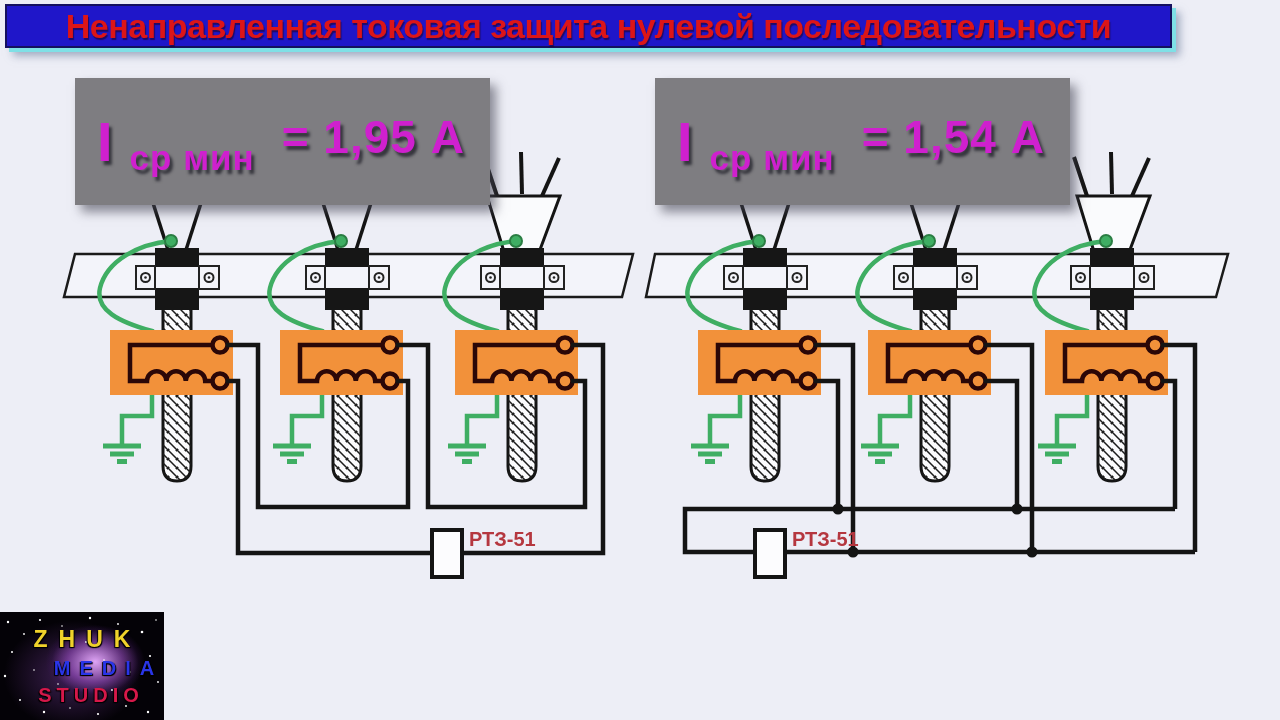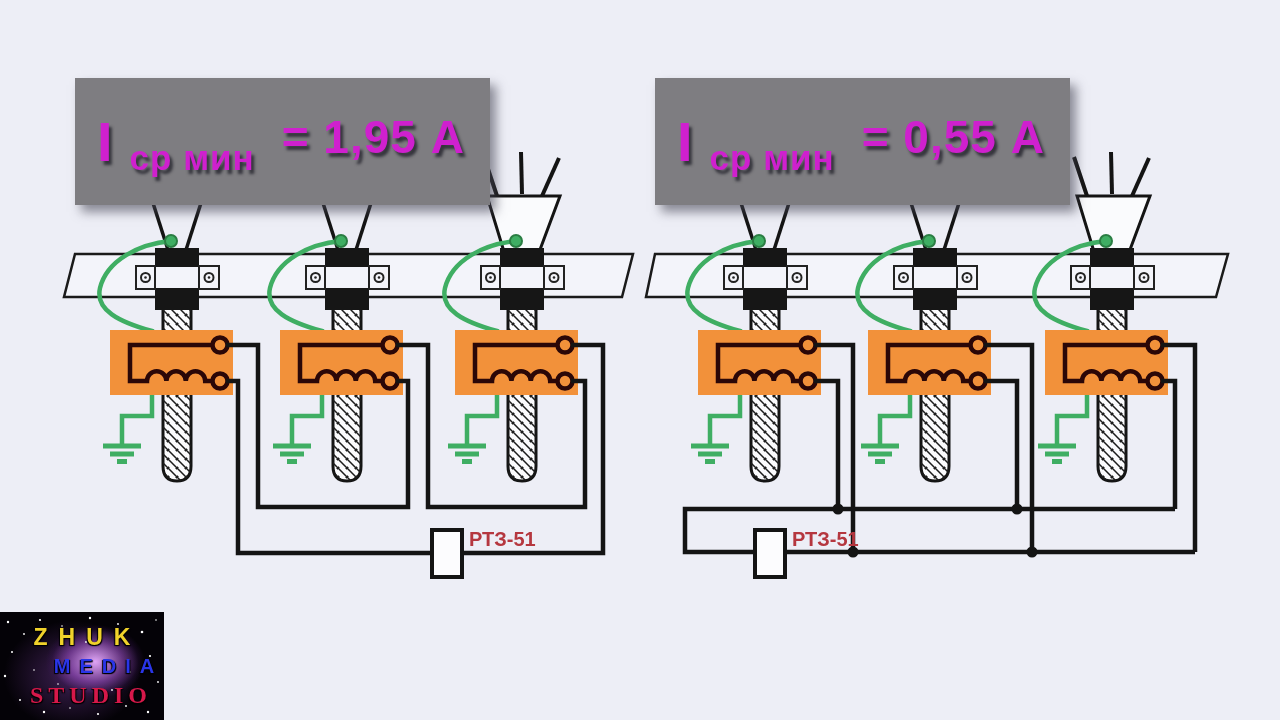--- a/index.html
+++ b/index.html
@@ -41,21 +41,21 @@
     position:absolute;left:0;bottom:0;width:164px;height:108px;z-index:3;
     background:
       radial-gradient(ellipse 62px 46px at 58% 46%, rgba(232,172,255,.95), rgba(162,82,205,.55) 45%, rgba(62,22,92,.25) 70%, transparent 80%),
       radial-gradient(ellipse 95px 75px at 44% 58%, rgba(122,62,162,.5), transparent 72%),
       #040207;
     display:flex;flex-direction:column;align-items:center;justify-content:center;gap:4px;
   }
   #logo .logo-line{font-weight:bold;text-shadow:1px 1px 1px #000,-1px 1px 1px #000;white-space:nowrap;}
   #logo .l1{font-size:23px;letter-spacing:11px;margin-left:11px;}
   #logo .l2{font-size:20px;letter-spacing:9px;margin-left:9px;padding-left:44px;}
-  #logo .l3{font-size:24px;letter-spacing:5px;margin-left:18px;font-family:Liberation Serif, serif;}
+  #logo .l3{font-size:20px;letter-spacing:5px;margin-left:18px;}
   #logo svg{position:absolute;left:0;top:0;}
   #logo .lines{position:relative;display:flex;flex-direction:column;align-items:center;gap:4px;}
 </style>
 </head>
 <body>
 
 <div id="frame">
 
   <svg id="circuit" width="1280" height="720" viewBox="0 0 1280 720">
     <defs>
@@ -147,31 +147,34 @@
         <circle cx="838" cy="509" r="5.5"></circle>
         <circle cx="1017" cy="509" r="5.5"></circle>
         <circle cx="853" cy="552" r="5.5"></circle>
         <circle cx="1032" cy="552" r="5.5"></circle>
       </g>
       <rect x="755" y="530" width="30" height="47" fill="#fcfcfe" stroke="#141414" stroke-width="4"></rect>
       <text class="relay-label" x="792" y="546">РТЗ-51</text>
     </g>
   </svg>
 
+  <div id="title-bar" class="overlay">
+    <span>Ненаправленная токовая защита нулевой последовательности</span>
+  </div>
 
   <div id="formula-1" class="formula-box overlay">
     <span class="f-sym">I</span>
     <span class="f-sub">ср мин</span>
     <span class="f-val">= 1,95 А</span>
   </div>
 
   <div id="formula-2" class="formula-box overlay">
     <span class="f-sym">I</span>
     <span class="f-sub">ср мин</span>
-    <span class="f-val">= 0,55 А</span>
+    <span class="f-val">= 1,54 А</span>
   </div>
 
   <div id="logo">
     <svg width="164" height="108" viewBox="0 0 164 108">
       <g fill="#ffffff">
         <circle cx="8" cy="10" r="1.2"></circle>
           <circle cx="24" cy="22" r="0.9"></circle>
           <circle cx="40" cy="8" r="1.1"></circle>
         <circle cx="62" cy="14" r="0.8"></circle>
           <circle cx="90" cy="6" r="1.2"></circle>

